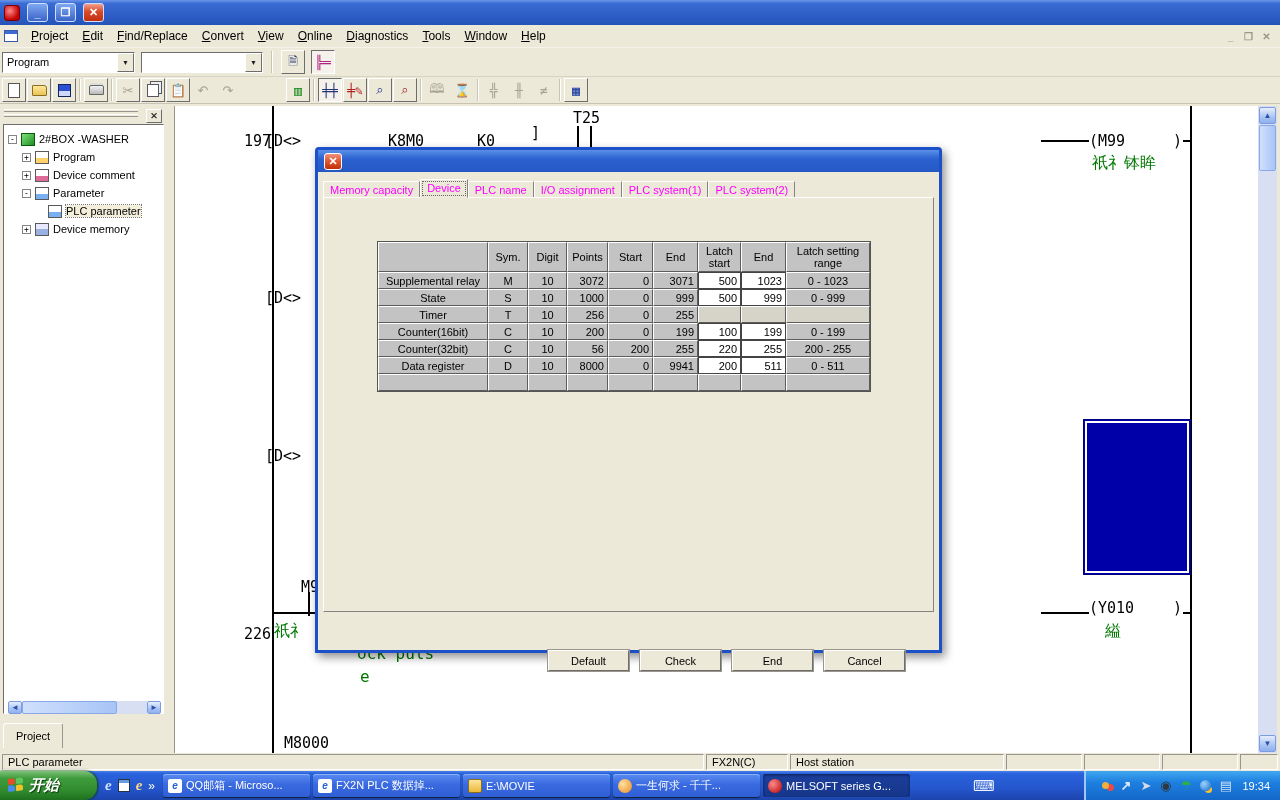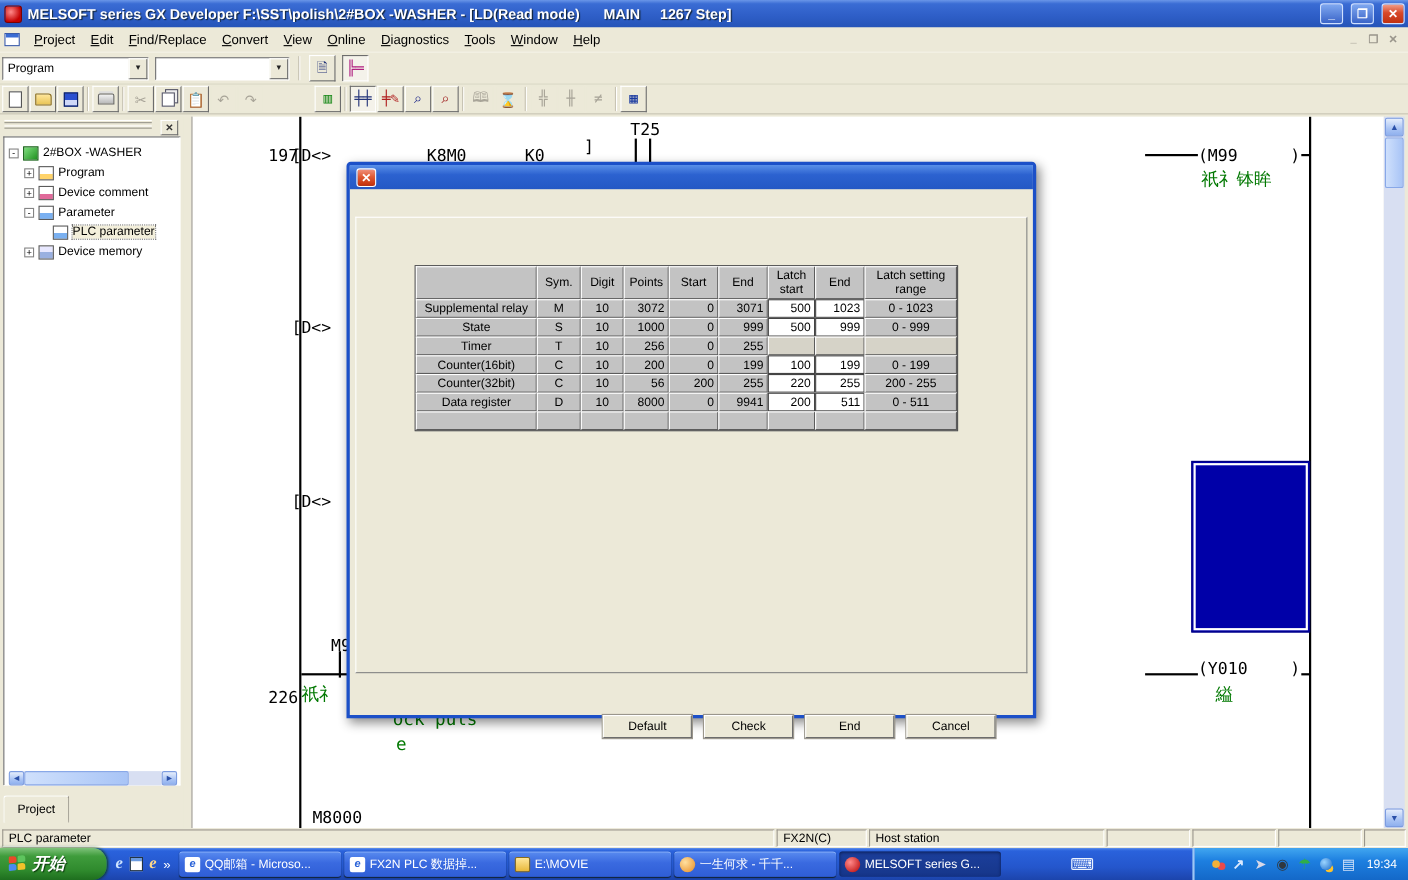--- a/index.html
+++ b/index.html
@@ -138,21 +138,20 @@
   .num { justify-content:flex-end; padding-right:3px; }
   .dlg-buttons { position:absolute; left:230px; top:500px; display:flex; gap:11px; }
   .dbtn { width:81px; height:21px; background:#ECE9D8; border:1px solid; border-color:#fff #6d6d6d #6d6d6d #fff; box-shadow:0 0 0 1px #9a968c;
     font-size:11px; display:flex; align-items:center; justify-content:center; }
 </style>
 </head>
 <body>
 
 <div class="abs titlebar">
   <div class="app-icon"></div>
-  <div class="titlebar-text">MELSOFT series GX Developer F:\SST\polish\2#BOX -WASHER - [LD(Read mode)      MAIN     1267 Step]</div>
   <div class="winbtn">_</div>
   <div class="winbtn">❐</div>
   <div class="winbtn close">✕</div>
 </div>
 
 <div class="abs menubar">
   <div class="mdi-doc-icon"></div>
   <span class="menu-item">Project</span>
   <span class="menu-item">Edit</span>
   <span class="menu-item">Find/Replace</span>
@@ -353,20 +352,28 @@
   <div class="xp-thumb abs" style="left:1px; top:19px; width:17px; height:46px"></div>
   <div class="xp-arrow abs" style="left:1px; top:629px; width:17px; height:17px">▼</div>
 </div>
 
 <div class="abs dialog">
   <div class="dlg-title">
     <div class="dlg-close">
         <span>✕</span>
       </div>
   </div>
+  <div class="tabs">
+    <div class="tab">Memory capacity</div>
+    <div class="tab sel">Device</div>
+    <div class="tab">PLC name</div>
+    <div class="tab">I/O assignment</div>
+    <div class="tab">PLC system(1)</div>
+    <div class="tab">PLC system(2)</div>
+  </div>
   <div class="tabpage"></div>
 
   <div class="dev-grid">
 
     <div class="cell c-silver"></div>
     <div class="cell c-silver">Sym.</div>
     <div class="cell c-silver">Digit</div>
     <div class="cell c-silver">Points</div>
     <div class="cell c-silver">Start</div>
     <div class="cell c-silver">End</div>

